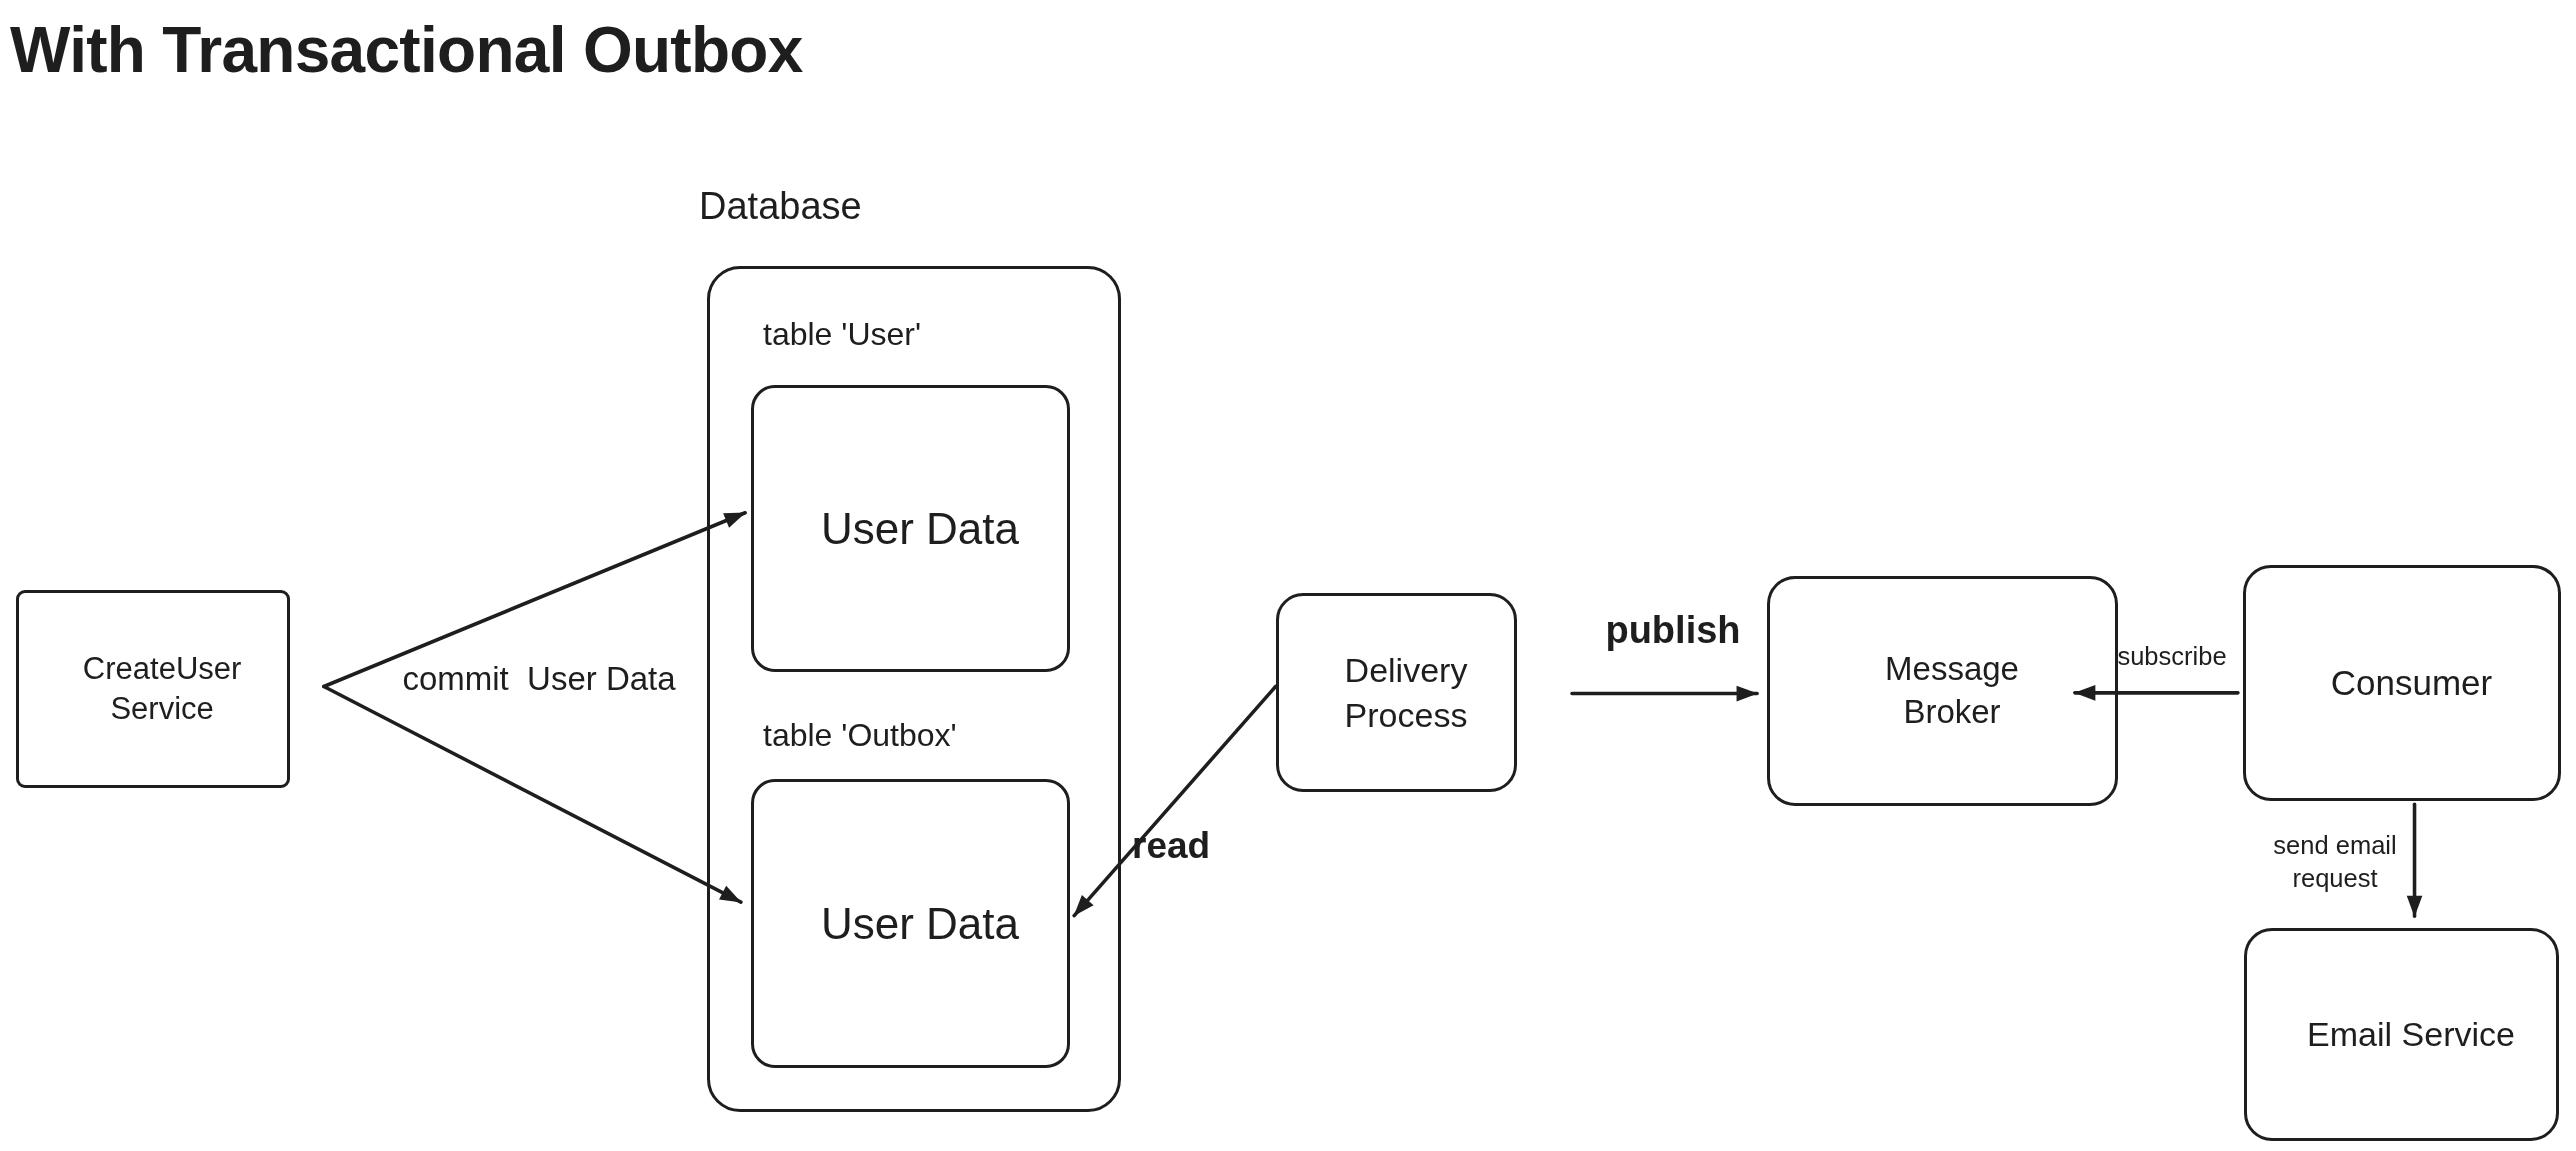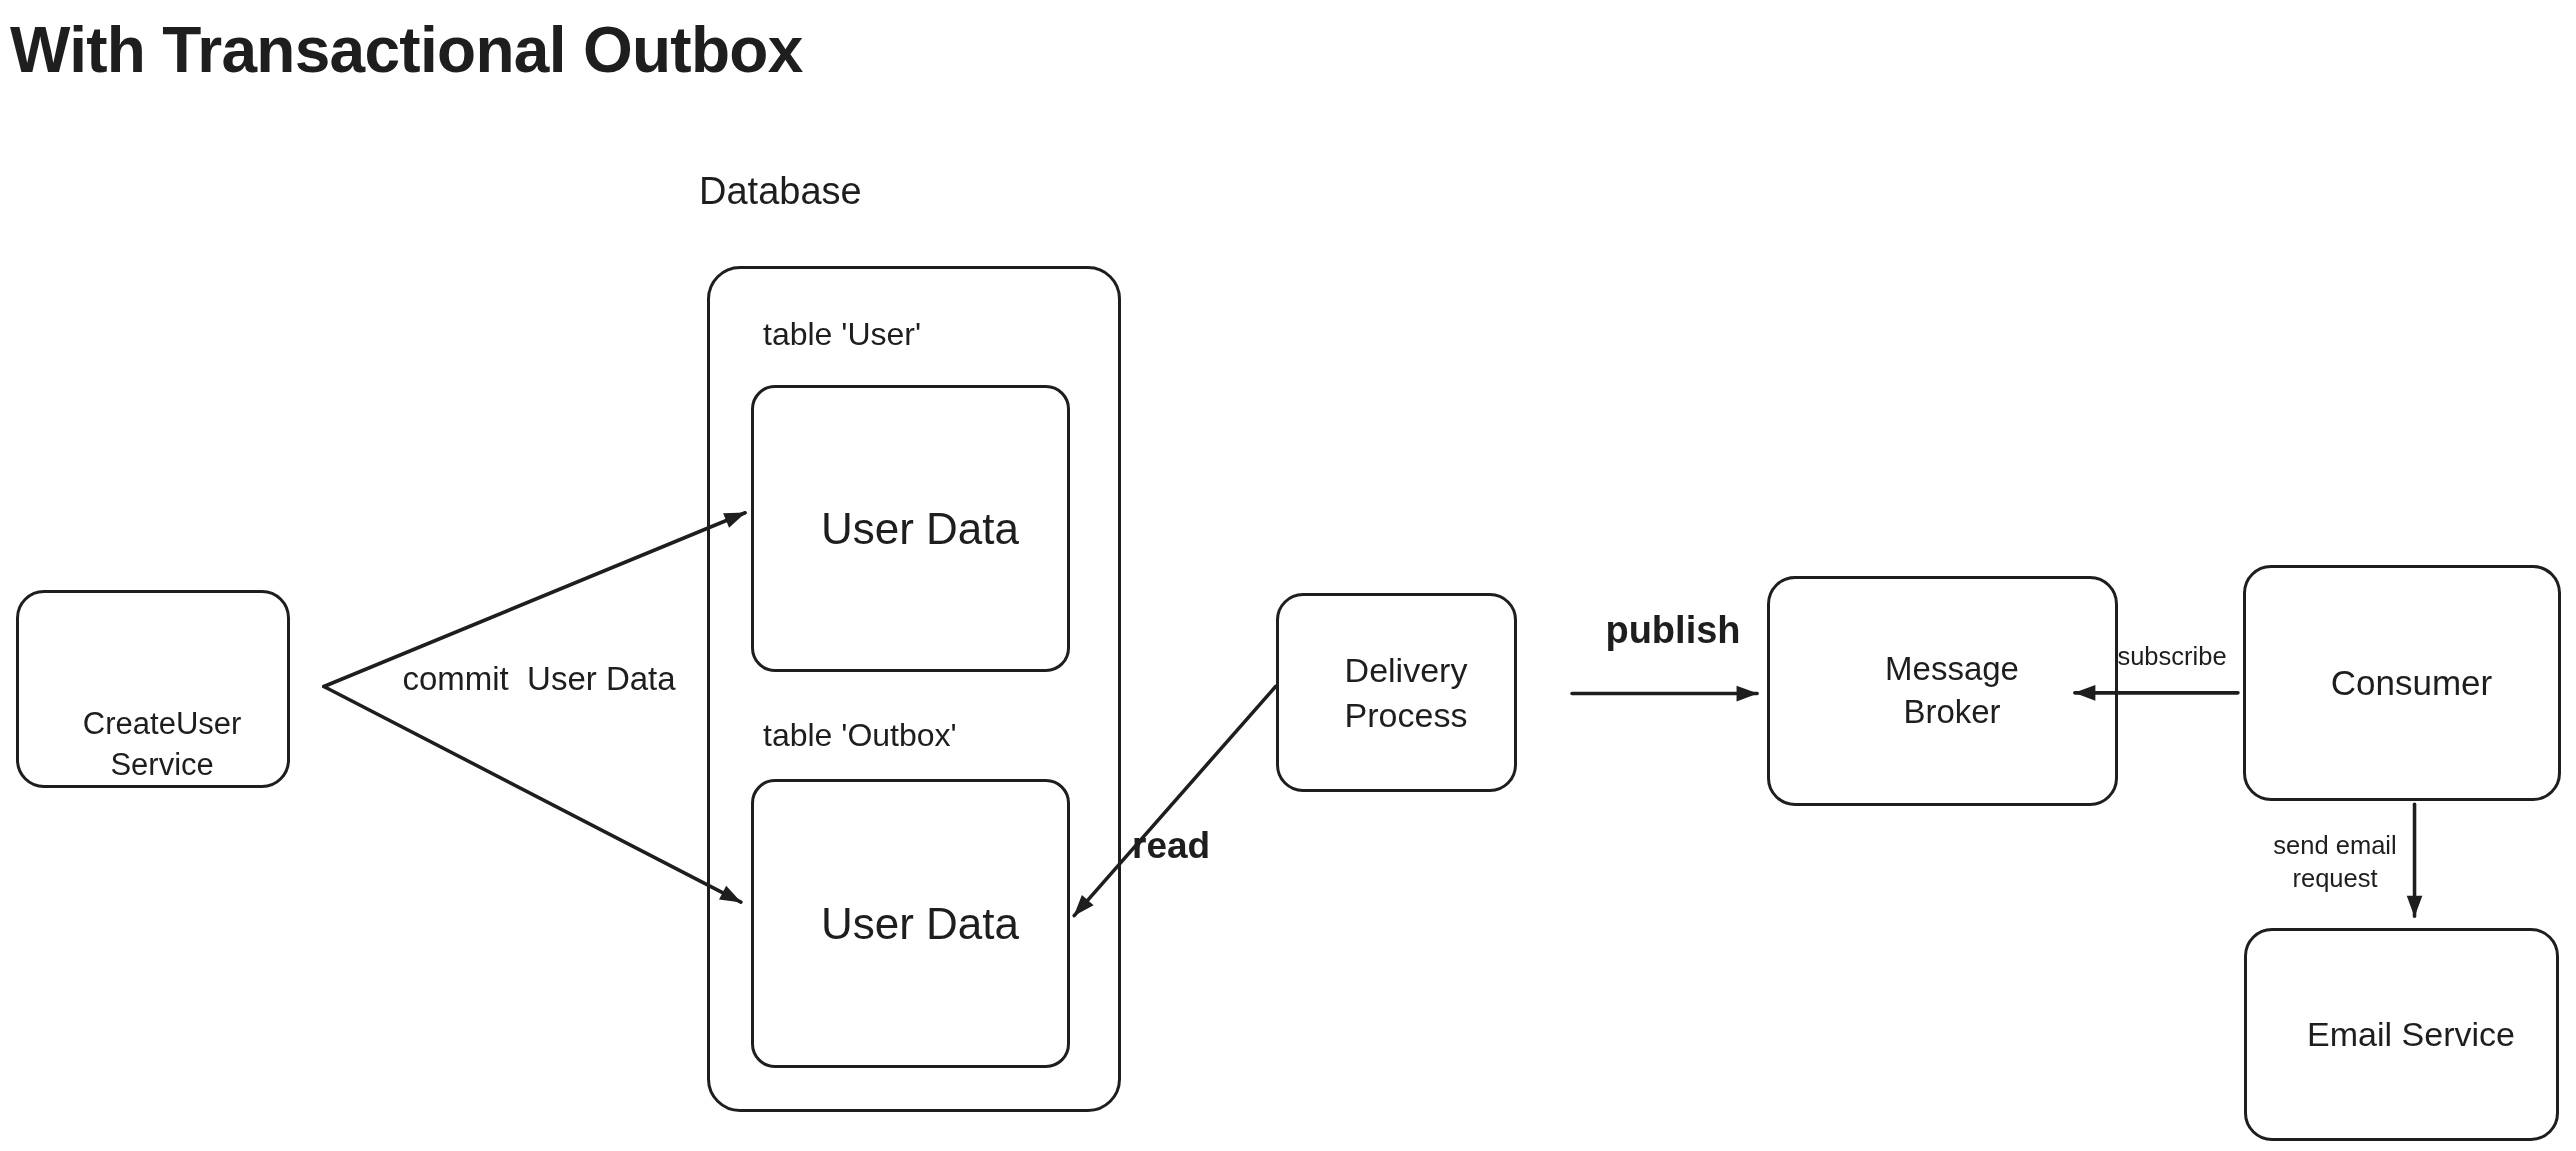--- a/index.html
+++ b/index.html
@@ -50,32 +50,32 @@
   }
   .lbl{
     position:absolute;
     white-space:pre-wrap;
     z-index:3;
     line-height:1.3;
   }
   .lbl.centered{ transform:translateX(-50%); text-align:center; }
 
   
-  #n-createuser{ left:15.6px;   top:590px;  width:274px; height:198px; border-radius:28px; font-size:31px;align-items:flex-end; }
+  #n-createuser{ left:15.6px;   top:590px;  width:274px; height:198px; border-radius:9px; font-size:31px; }
   #n-database { left:707px;  top:266px;  width:414px; height:846px; border-radius:33px; }
   #n-userdata1{ left:751px; top:385px;  width:319px; height:287px; border-radius:24px; font-size:44px; }
   #n-userdata2{ left:751px; top:779px; width:319px; height:289px; border-radius:24px; font-size:44px; }
   #n-delivery { left:1276px; top:593px;  width:241px; height:199px; border-radius:27px; font-size:34px; }
   #n-broker   { left:1767px; top:576px;  width:351px; height:230px; border-radius:28px; font-size:33px; }
   #n-consumer { left:2243px; top:565px;  width:318px; height:236px; border-radius:28px; font-size:35px; }
   #n-email    { left:2244px; top:928px; width:315px; height:213px; border-radius:28px; font-size:34px; }
 
   
   #l-title      { left:10px;   top:8.5px;   font-size:64px; font-weight:600; letter-spacing:-0.7px; }
-  #l-database   { left:699px;  top:167px;  font-size:38px; }
+  #l-database   { left:699px;  top:182px;  font-size:38px; }
   #l-tbl-user   { left:763px; top:314px;  font-size:32px; }
   #l-tbl-outbox { left:763px; top:715px; font-size:32px; }
   #l-commit     { left:539px;  top:658px;  font-size:33px; }
   #l-read       { left:1132px; top:822px; font-size:37px; font-weight:600; }
   #l-publish    { left:1673px; top:606px;  font-size:38px; font-weight:600; }
   #l-subscribe  { left:2172px; top:640px;  font-size:25.5px; }
   #l-sendemail  { left:2335px; top:829px; font-size:25.5px; }
 </style>
 </head>
 <body>

